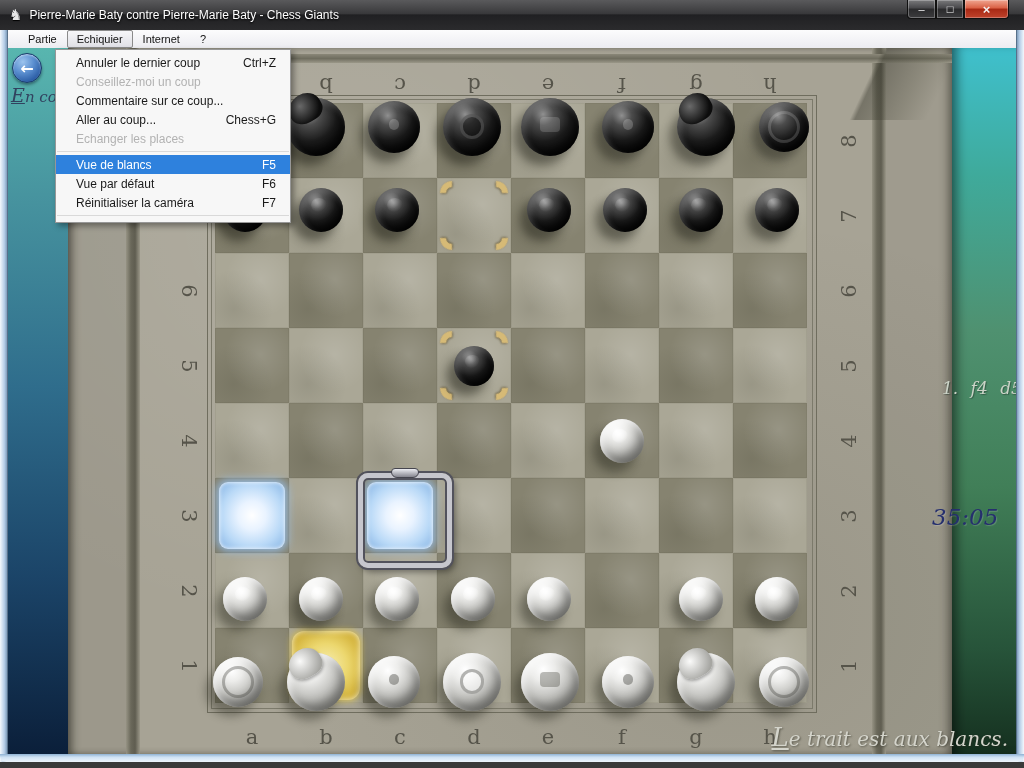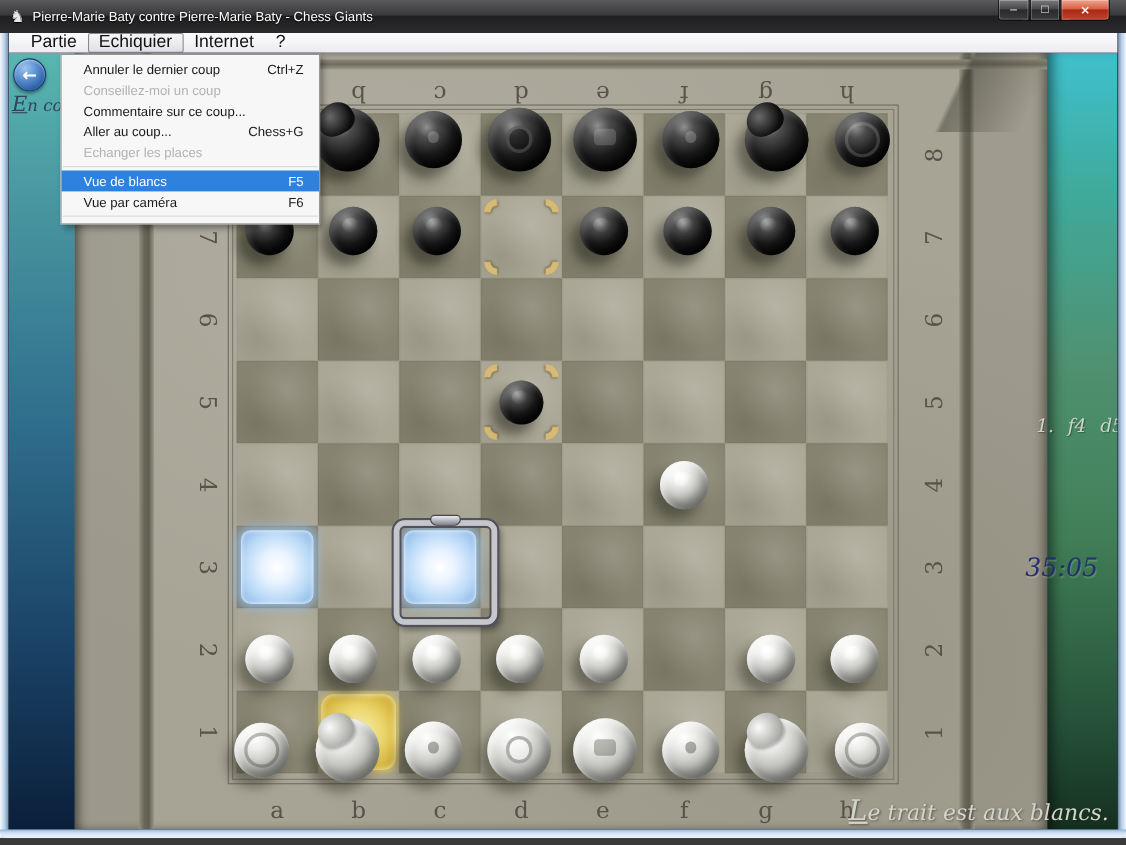--- a/index.html
+++ b/index.html
@@ -17,21 +17,21 @@
     font-size:11px;border:1px solid #101010;border-top:none;
     background:linear-gradient(180deg,#7a7a7c 0%,#47474a 45%,#2a2a2c 50%,#3c3c3e 100%);
     box-shadow:inset 0 0 0 1px rgba(255,255,255,.28);}
   .wb-min{width:29px;border-radius:0 0 0 4px;}
   .wb-max{width:28px;}
   .wb-close{width:45px;font-weight:bold;font-size:13px;border-radius:0 0 4px 0;
     background:linear-gradient(180deg,#f0a590 0%,#d95f43 45%,#a82914 50%,#c0432c 100%);}
 
   
   .menubar{position:absolute;left:8px;top:30px;width:1008px;height:18px;
-    background:linear-gradient(180deg,#fcfcfd 0%,#ececf1 100%);font-size:16px;
+    background:linear-gradient(180deg,#fcfcfd 0%,#ececf1 100%);font-size:11px;
     padding-left:10px;box-sizing:border-box;white-space:nowrap;}
   .mb-item{display:inline-block;padding:1px 9px;margin-top:0;color:#111;
     border:1px solid transparent;border-radius:2px;line-height:14px;}
   .mb-item.open{border-color:#8b8b8b;background:linear-gradient(#f6f6f8,#e0e0e6);}
 
   
   .viewport{position:absolute;left:8px;top:48px;width:1008px;height:706px;overflow:hidden;background:#1a2a38;}
   .strip-left{position:absolute;left:0;top:0;width:60px;height:706px;
     background:linear-gradient(180deg,#58b6af 0%,#46929e 22%,#2f6d8c 48%,#1b4468 75%,#0b1f3a 100%);}
   .strip-right{position:absolute;left:944px;top:0;width:64px;height:706px;
@@ -347,22 +347,26 @@
       </div>
       <div class="menu-item disabled">
         <span>Echanger les places</span>
       </div>
       <div class="menu-sep"></div>
       <div class="menu-item selected">
         <span>Vue de blancs</span>
         <span class="sc">F5</span>
       </div>
       <div class="menu-item">
-        <span>Vue par caméra</span>
+        <span>Vue par défaut</span>
         <span class="sc">F6</span>
+      </div>
+      <div class="menu-item">
+        <span>Réinitialiser la caméra</span>
+        <span class="sc">F7</span>
       </div>
       <div class="menu-sep"></div>
     </div>
 
   <div class="bd-left"></div>
   <div class="bd-right"></div>
   <div class="bd-bottom"></div>
   <div class="bd-under"></div>
 </div>
 

